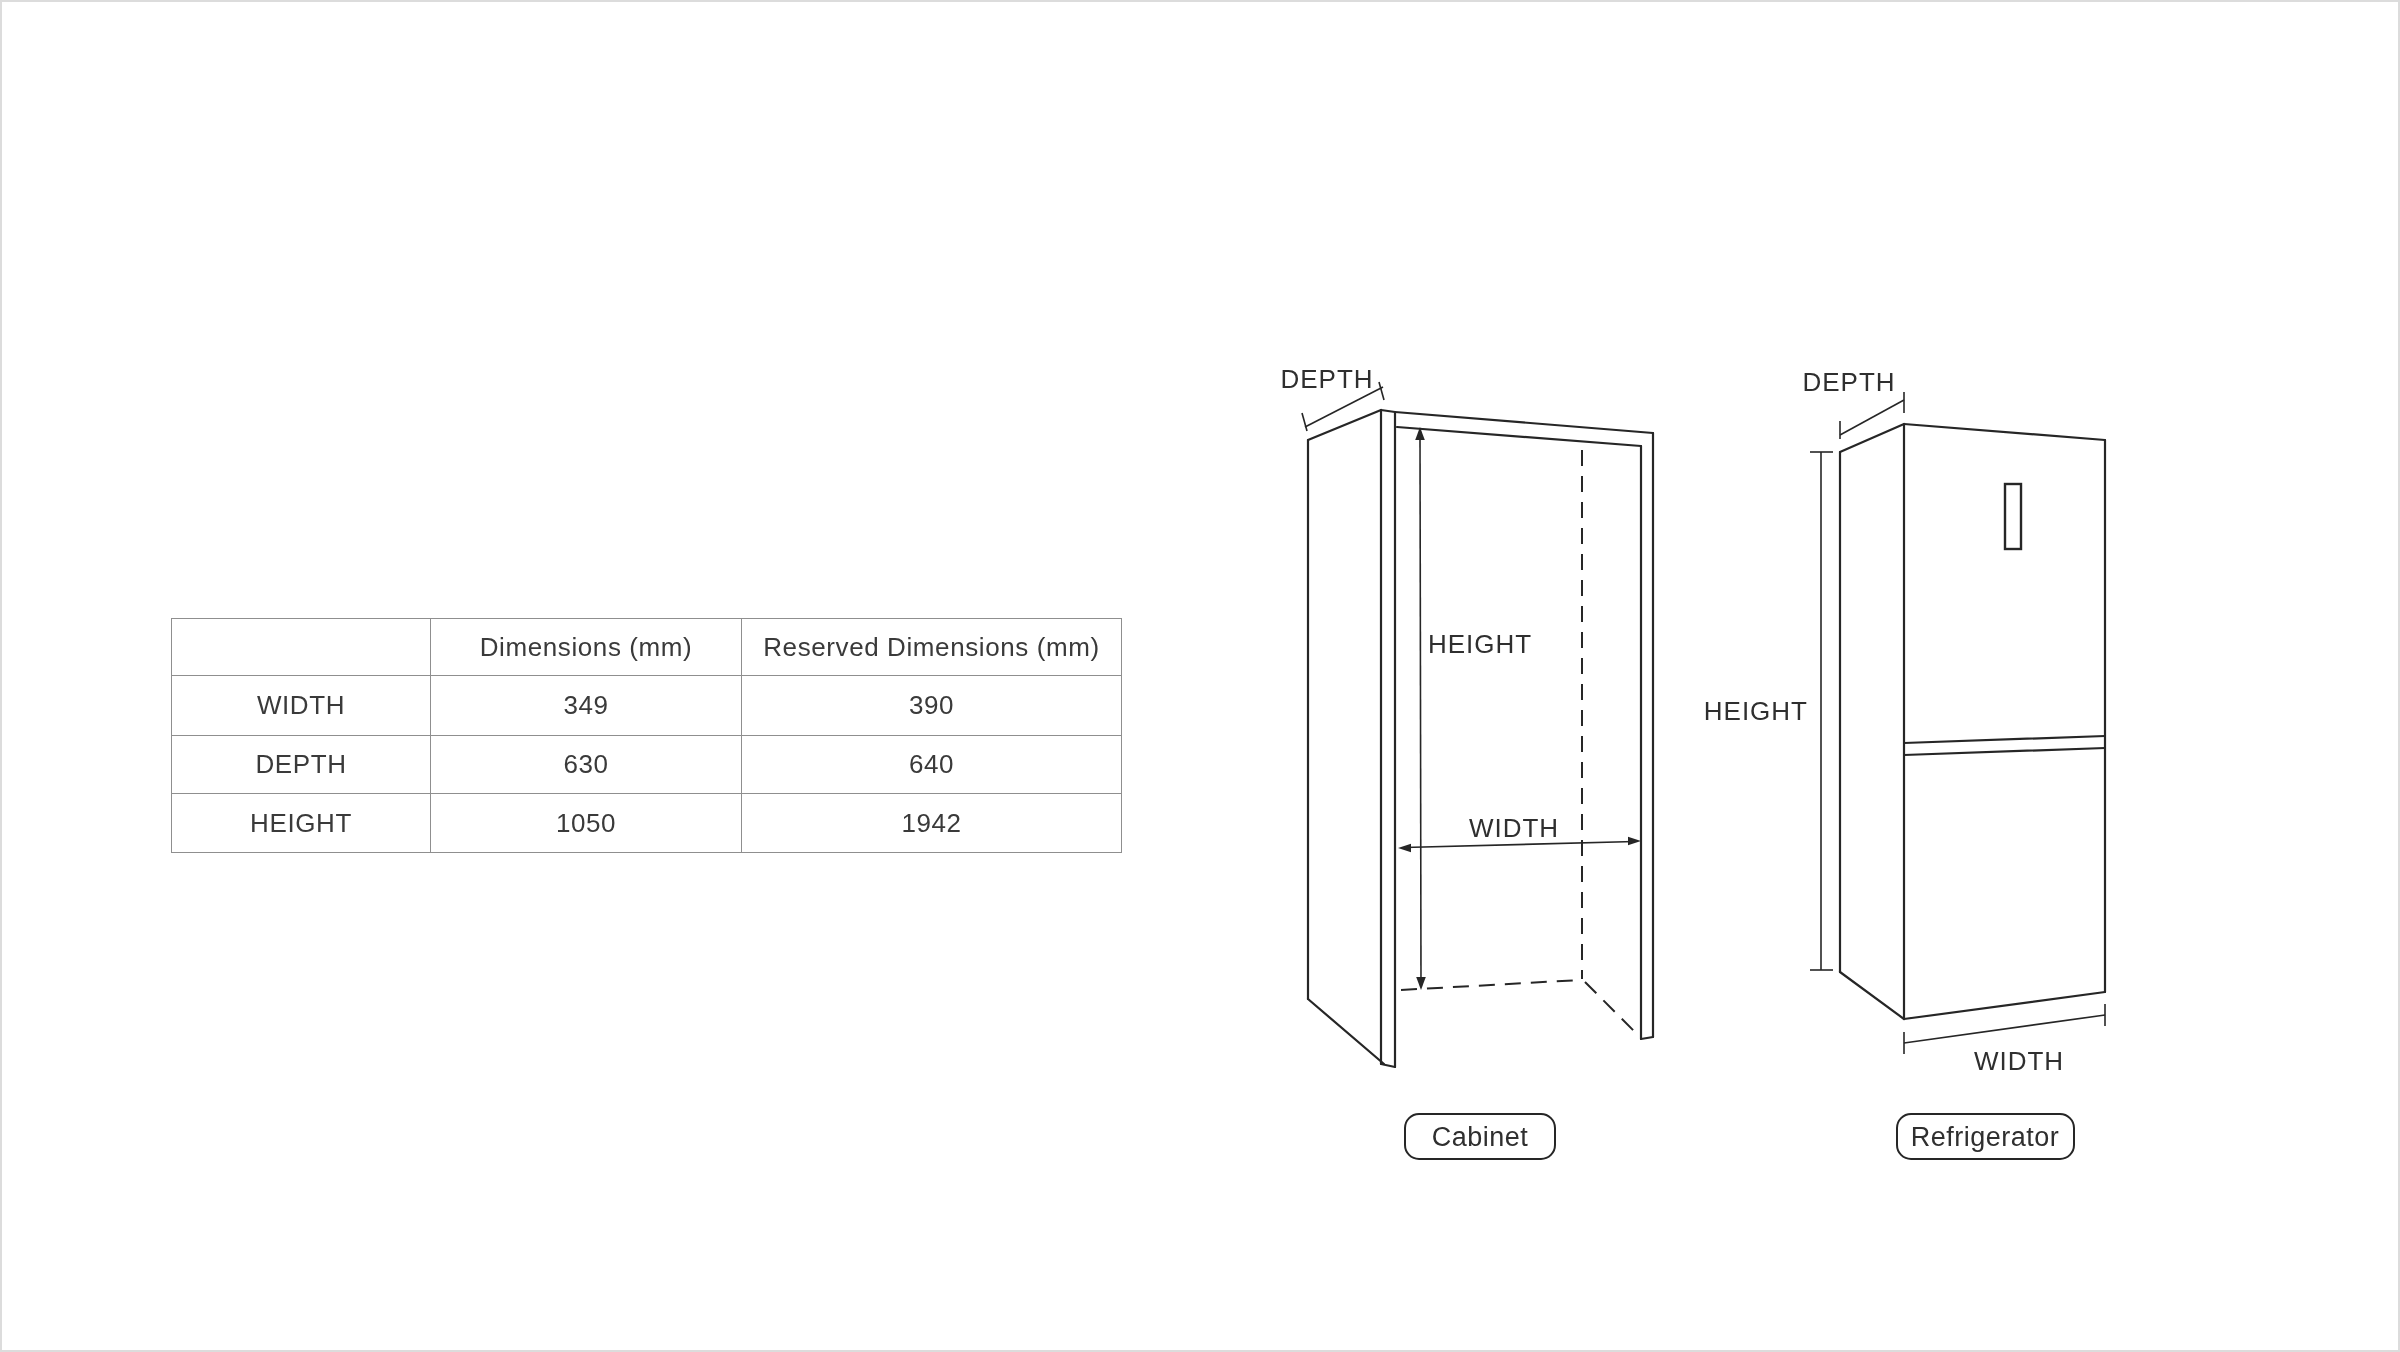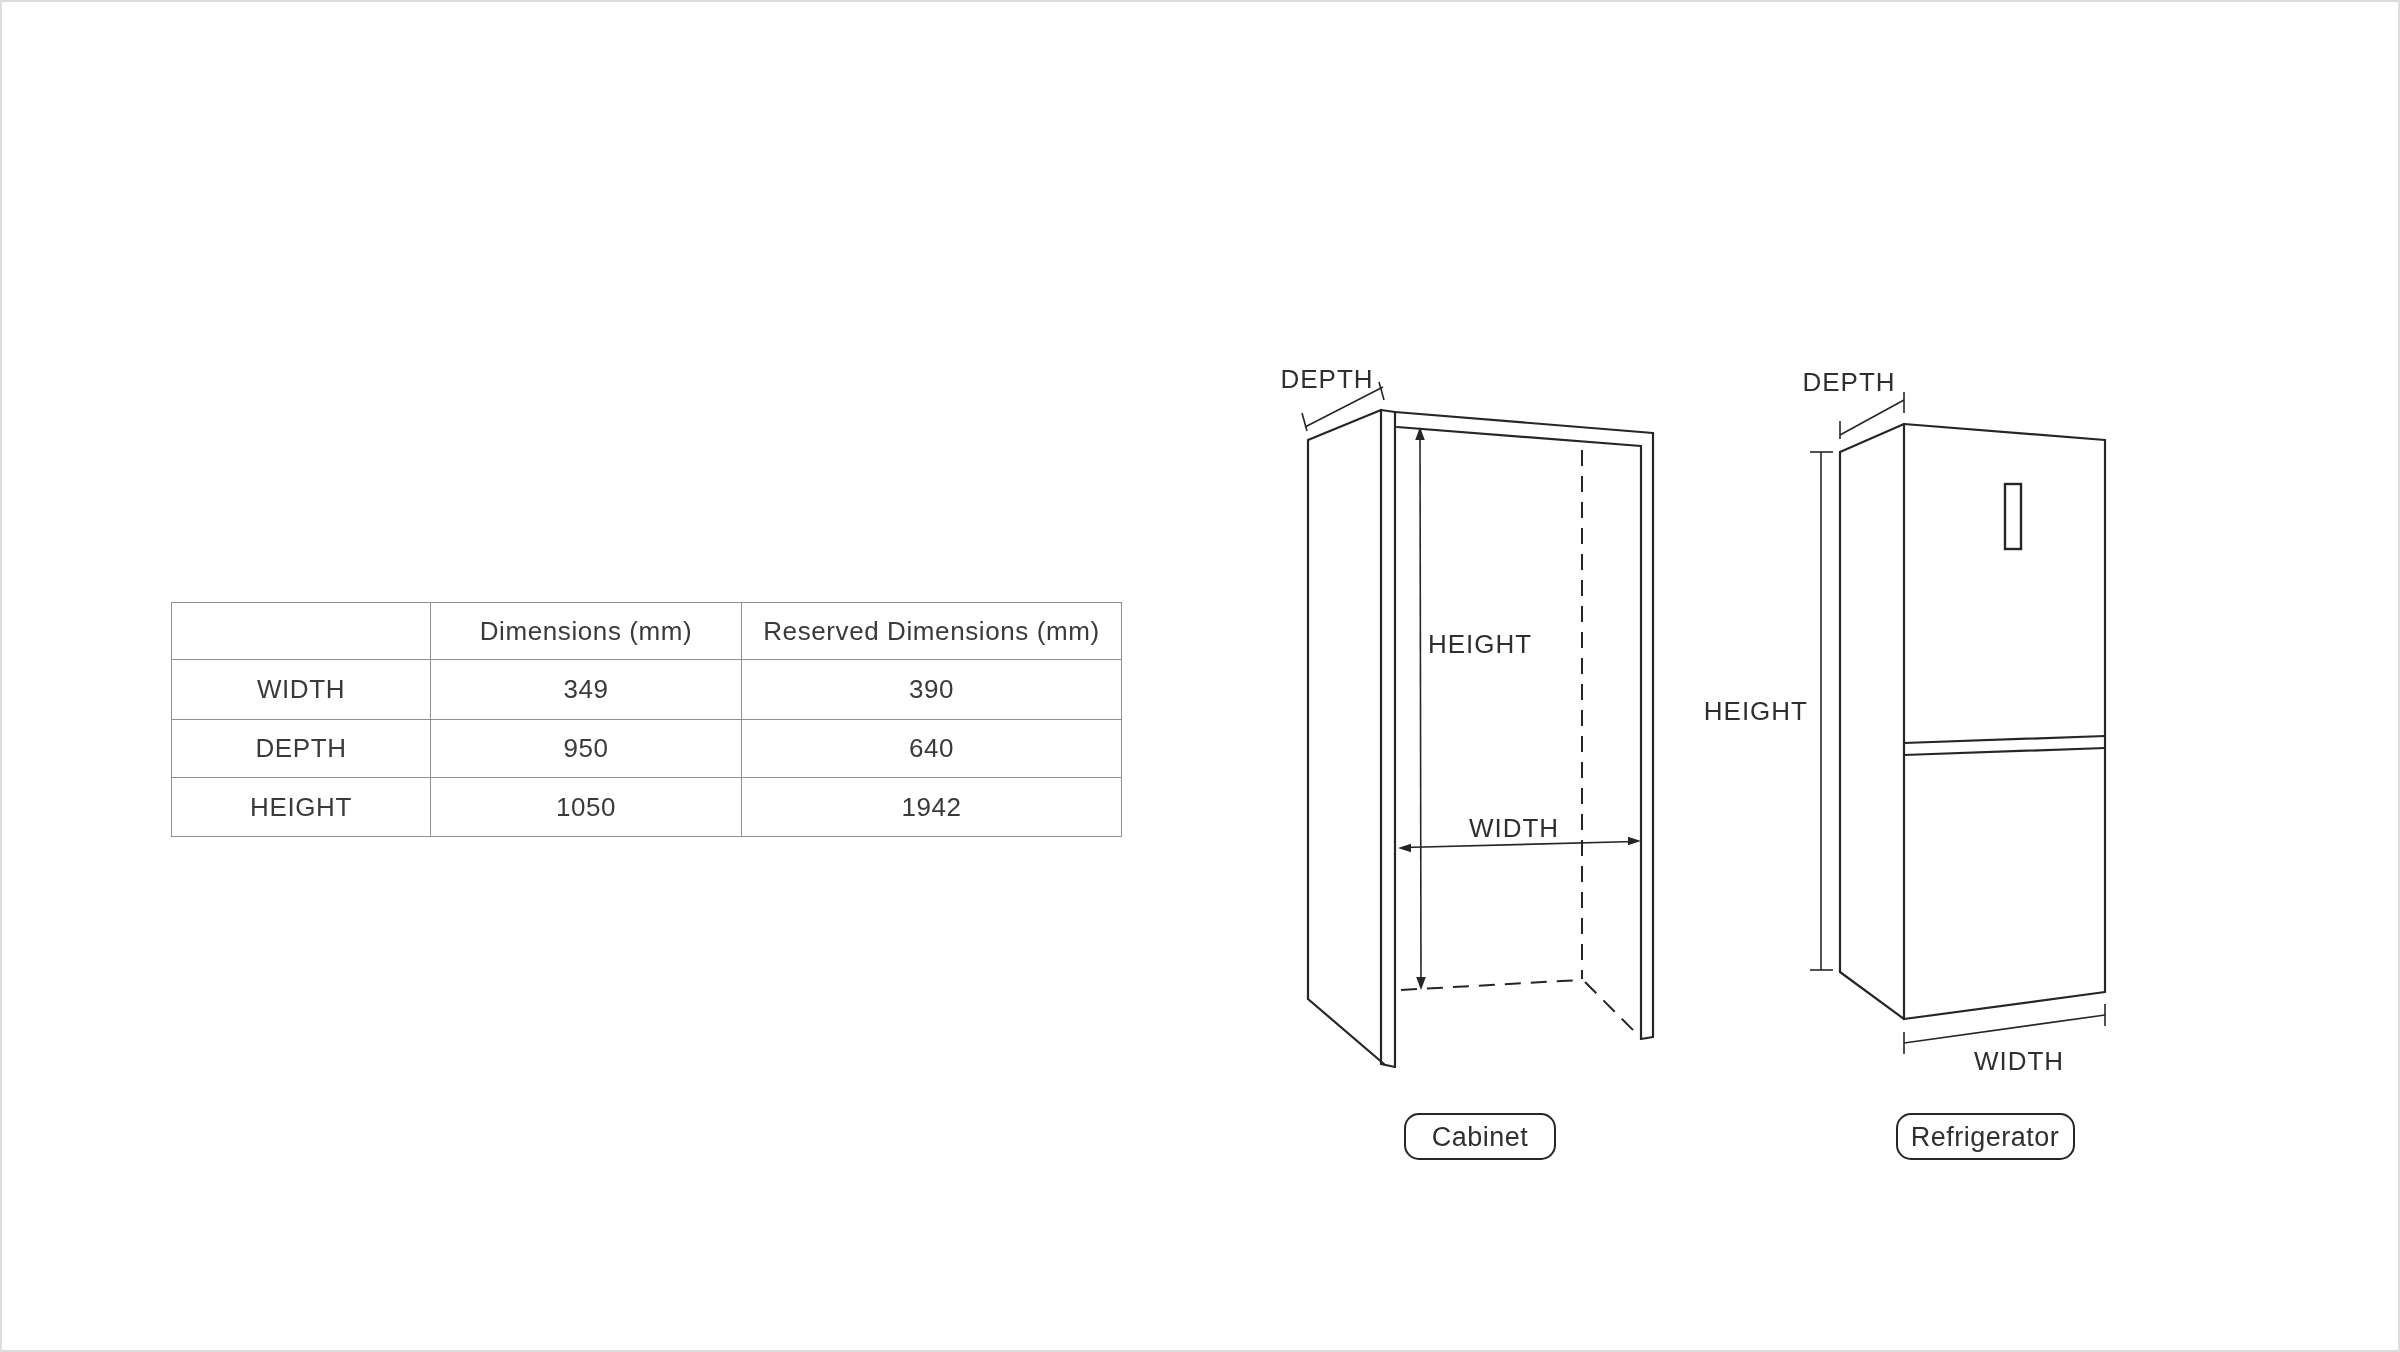--- a/index.html
+++ b/index.html
@@ -8,21 +8,21 @@
     width:2400px;height:1352px;
     box-sizing:border-box;
     background:#ffffff;
     border:2px solid #dcdcdc;
     overflow:hidden;
     font-family:"Liberation Sans", sans-serif;
     color:#333333;
   }
   
   table.dims{
-    position:absolute;left:169px;top:600px;
+    position:absolute;left:169px;top:616px;
     width:950px;height:234px;
     border-collapse:collapse;
     table-layout:fixed;
     border-radius:6px;
   }
   table.dims td{
     border:1px solid #8f8f8f;
     text-align:center;
     vertical-align:middle;
     font-size:26px;
@@ -60,21 +60,21 @@
       <td>Dimensions (mm)</td>
       <td>Reserved Dimensions (mm)</td>
     </tr>
     <tr style="height:60px">
       <td>WIDTH</td>
       <td>349</td>
       <td>390</td>
     </tr>
     <tr style="height:58px">
       <td>DEPTH</td>
-      <td>950</td>
+      <td>630</td>
       <td>640</td>
     </tr>
     <tr style="height:59px">
       <td>HEIGHT</td>
       <td>1050</td>
       <td>1942</td>
     </tr>
   </tbody>
     </table>
 

